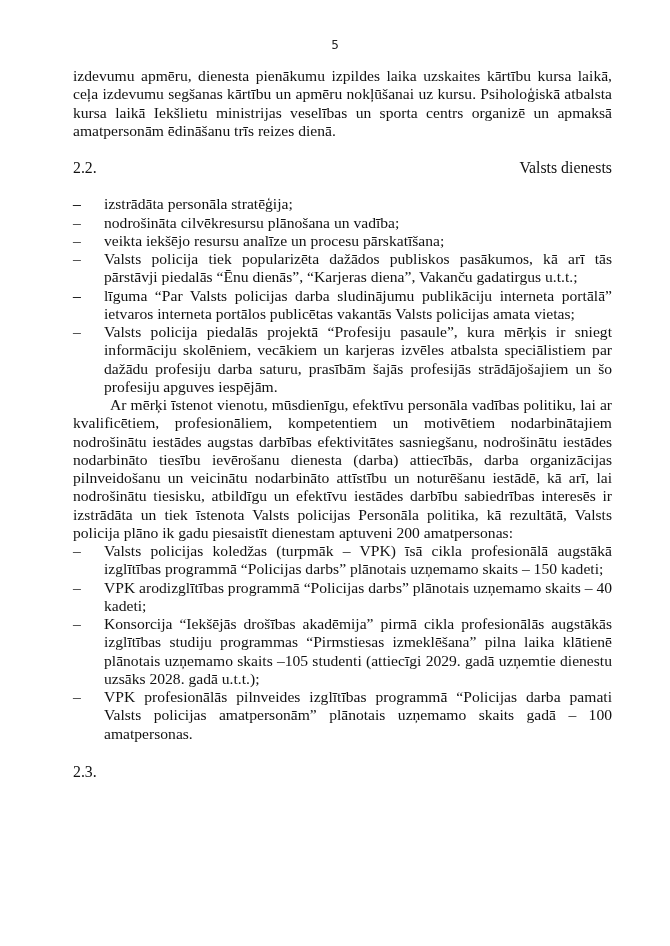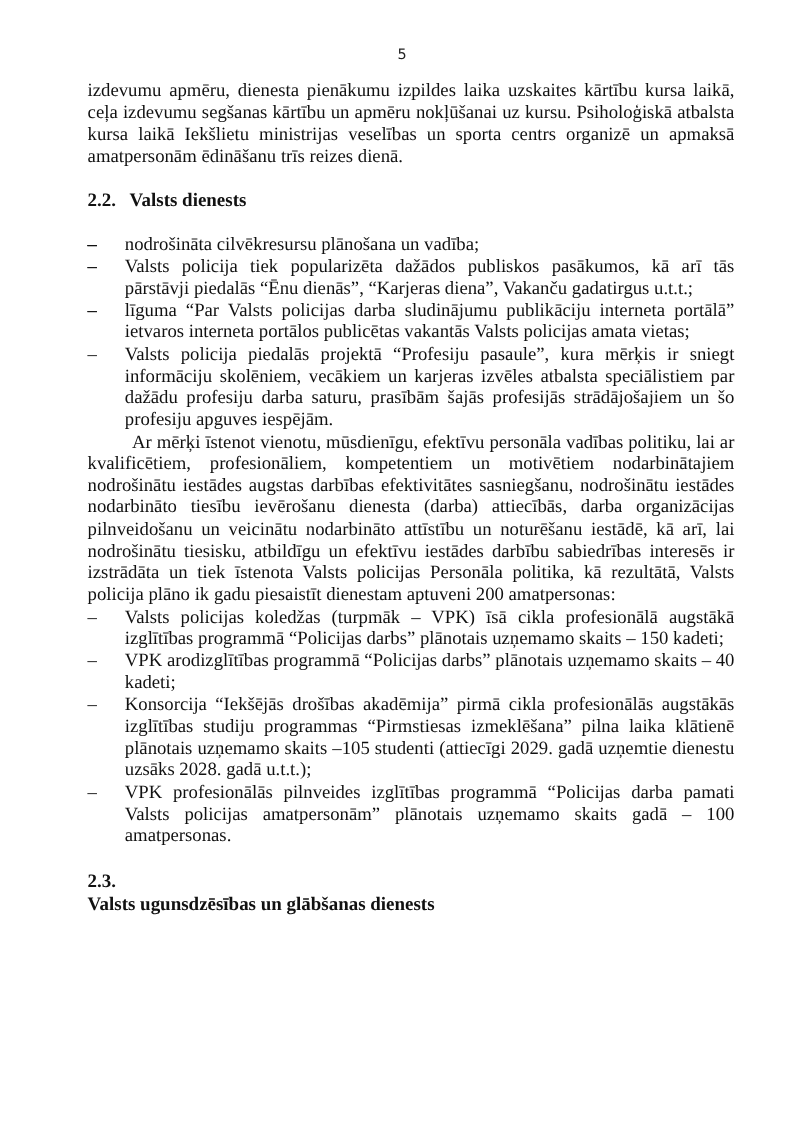--- a/index.html
+++ b/index.html
@@ -42,24 +42,25 @@
       line-height: 18.25px;
     }
     p {
       margin: 0;
       text-align: justify;
     }
     .indent {
       text-indent: 37px;
     }
     .heading {
-      font-weight: bold;
+      font-weight: normal;
       font-size: 15.8px;
       margin: 0;
       display: flex;
+      justify-content: space-between;
     }
     .heading .num {
       display: inline-block;
     }
     .heading.h22 { margin-top: 19px; margin-bottom: 18px; }
     .heading.h22 .num { width: 35px; }
     .heading.h23 { margin-top: 20px; flex-direction: column; }
     .heading.h23 .num { width: 41px; }
     ul.dash-list {
       list-style: none;
@@ -87,36 +88,35 @@
     <p>izdevumu apmēru, dienesta pienākumu izpildes laika uzskaites kārtību kursa laikā, ceļa izdevumu segšanas kārtību un apmēru nokļūšanai uz kursu. Psiholoģiskā atbalsta kursa laikā Iekšlietu ministrijas veselības un sporta centrs organizē un apmaksā amatpersonām ēdināšanu trīs reizes dienā.</p>
 
     <h2 class="heading h22">
       <span class="num">2.2.</span>
       <span>Valsts dienests</span>
     </h2>
 
 
     <ul class="dash-list">
       <li><span class="dash">–</span></li>
-      <li><span class="dash">–</span></li>
+      <li><span class="dash">–</span><span>izstrādāta personāla stratēģija;</span></li>
       <li><span class="dash">–</span><span>nodrošināta cilvēkresursu plānošana un vadība;</span></li>
-      <li><span class="dash">–</span></li>
+      <li><span class="dash">–</span><span>veikta iekšējo resursu analīze un procesu pārskatīšana;</span></li>
       <li><span class="dash">–</span><span>Valsts policija tiek popularizēta dažādos publiskos pasākumos, kā arī tās pārstāvji piedalās “Ēnu dienās”, “Karjeras diena”, Vakanču gadatirgus u.t.t.;</span></li>
       <li><span class="dash">–</span></li>
       <li><span class="dash">–</span><span>līguma “Par Valsts policijas darba sludinājumu publikāciju interneta portālā” ietvaros interneta portālos publicētas vakantās Valsts policijas amata vietas;</span></li>
       <li><span class="dash">–</span><span>Valsts policija piedalās projektā “Profesiju pasaule”, kura mērķis ir sniegt informāciju skolēniem, vecākiem un karjeras izvēles atbalsta speciālistiem par dažādu profesiju darba saturu, prasībām šajās profesijās strādājošajiem un šo profesiju apguves iespējām.</span></li>
     </ul>
 
     <p class="indent">Ar mērķi īstenot vienotu, mūsdienīgu, efektīvu personāla vadības politiku, lai ar kvalificētiem, profesionāliem, kompetentiem un motivētiem nodarbinātajiem nodrošinātu iestādes augstas darbības efektivitātes sasniegšanu, nodrošinātu iestādes nodarbināto tiesību ievērošanu dienesta (darba) attiecībās, darba organizācijas pilnveidošanu un veicinātu nodarbināto attīstību un noturēšanu iestādē, kā arī, lai nodrošinātu tiesisku, atbildīgu un efektīvu iestādes darbību sabiedrības interesēs ir izstrādāta un tiek īstenota Valsts policijas Personāla politika, kā rezultātā, Valsts policija plāno ik gadu piesaistīt dienestam aptuveni 200 amatpersonas:</p>
 
     <ul class="dash-list">
       <li><span class="dash">–</span><span>Valsts policijas koledžas (turpmāk – VPK) īsā cikla profesionālā augstākā izglītības programmā “Policijas darbs” plānotais uzņemamo skaits – 150 kadeti;</span></li>
       <li><span class="dash">–</span><span>VPK arodizglītības programmā “Policijas darbs” plānotais uzņemamo skaits – 40 kadeti;</span></li>
       <li><span class="dash">–</span><span>Konsorcija “Iekšējās drošības akadēmija” pirmā cikla profesionālās augstākās izglītības studiju programmas “Pirmstiesas izmeklēšana” pilna laika klātienē plānotais uzņemamo skaits –105 studenti (attiecīgi 2029. gadā uzņemtie dienestu uzsāks 2028. gadā u.t.t.);</span></li>
       <li><span class="dash">–</span><span>VPK profesionālās pilnveides izglītības programmā “Policijas darba pamati Valsts policijas amatpersonām” plānotais uzņemamo skaits gadā – 100 amatpersonas.</span></li>
     </ul>
 
     <h2 class="heading h23">
       <span class="num">2.3.</span>
-      <span>Valsts ugunsdzēsības un glābšanas dienests</span>
     </h2>
   </div>
 </div>
 
 </body></html>

